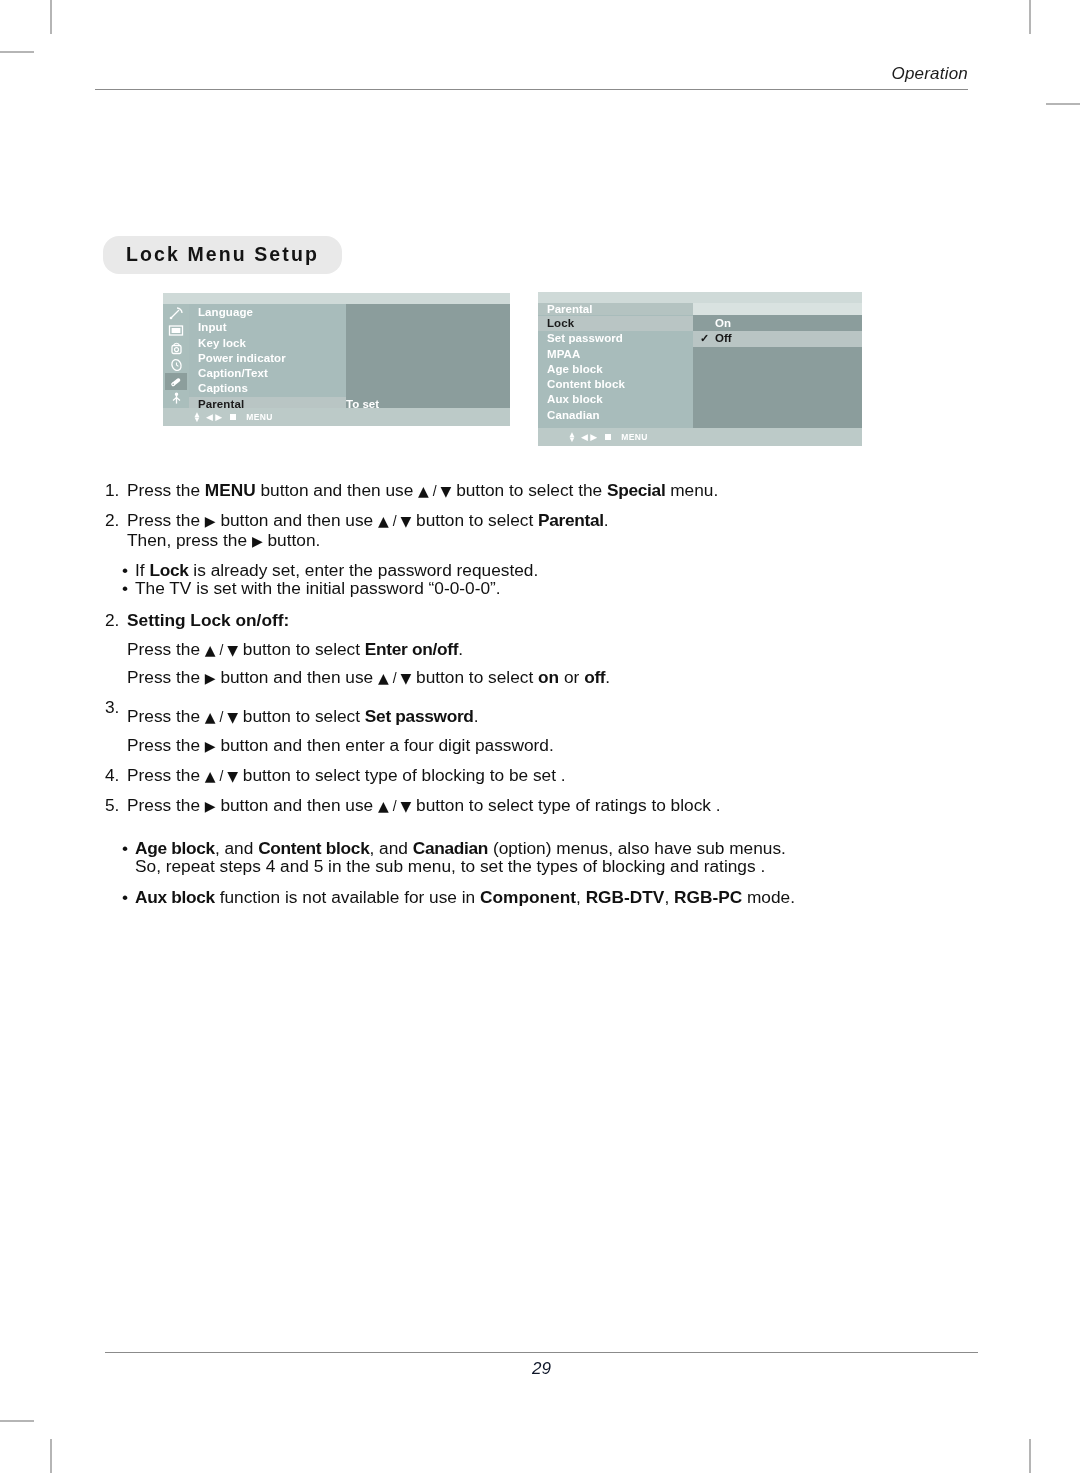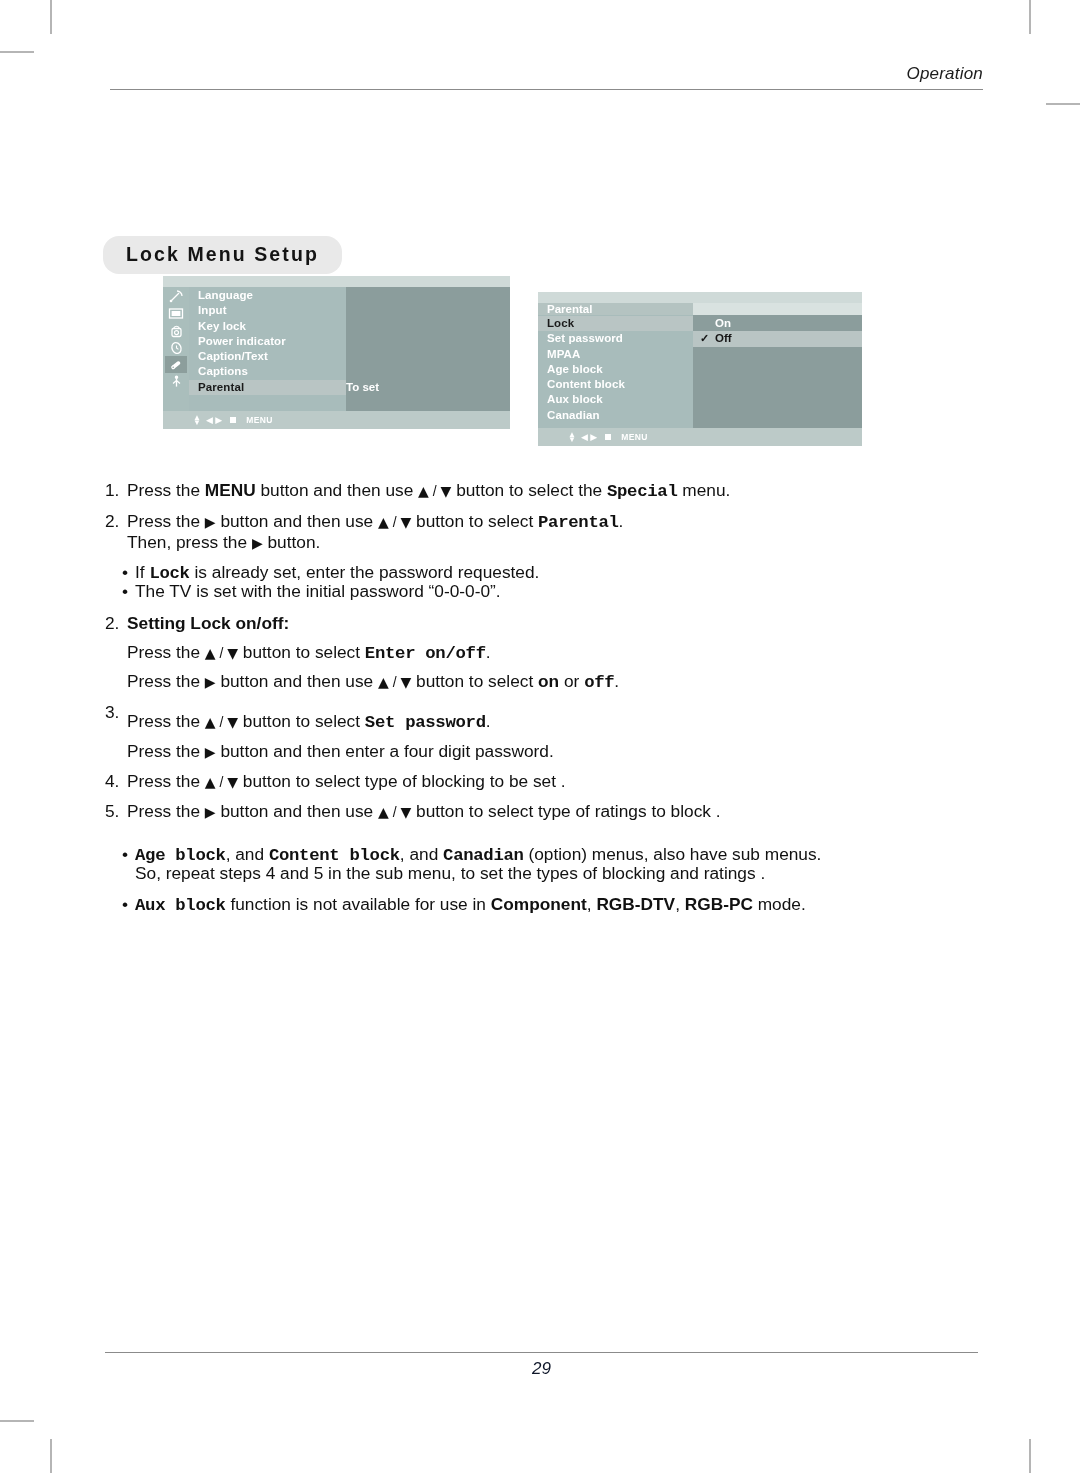--- a/index.html
+++ b/index.html
@@ -27,21 +27,21 @@
   .crop-tl-h { left: 0px;  top: 51px; }
   .crop-tr-v { left: 1029px; top: 0px; }
   .crop-tr-h { left: 1046px; top: 103px; }
   .crop-bl-h { left: 0px; top: 1420px; }
   .crop-bl-v { left: 50px; top: 1439px; }
   .crop-br-v { left: 1029px; top: 1439px; }
 
   
   .header {
     position: absolute;
-    left: 110px;
+    left: 95px;
     top: 64px;
     width: 873px;
   }
   .header-label {
     text-align: right;
     font-style: italic;
     font-size: 17px;
     color: #1c1c1c;
     letter-spacing: .2px;
     padding-bottom: 5px;
@@ -83,23 +83,23 @@
     white-space: nowrap;
   }
 
   
   .osd {
     position: absolute;
     background: #d9e2e0;
   }
   #osd-special {
     left: 163px;
-    top: 276px;
+    top: 293px;
     width: 347px;
-    height: 153px;
+    height: 133px;
   }
   #osd-parental {
     left: 538px;
     top: 292px;
     width: 324px;
     height: 154px;
   }
 
   .osd-topstrip {
     position: absolute;
@@ -276,21 +276,21 @@
   .step-num {
     width: 22px;
     flex: 0 0 22px;
     font-size: 17.3px;
   }
   .step-body { flex: 1; }
   .ln { margin-bottom: 2px; }
   .b { font-weight: bold; }
   .bh {
     font-weight: bold;
-    font-family: Liberation Mono, monospace;
+    font-family: Liberation Sans, sans-serif;
     letter-spacing: -.3px;
   }
   .sub-head {
     font-weight: bold;
     font-size: 17.3px;
   }
   .bullet-line {
     padding-left: 30px;
     position: relative;
     margin-bottom: 1px;

